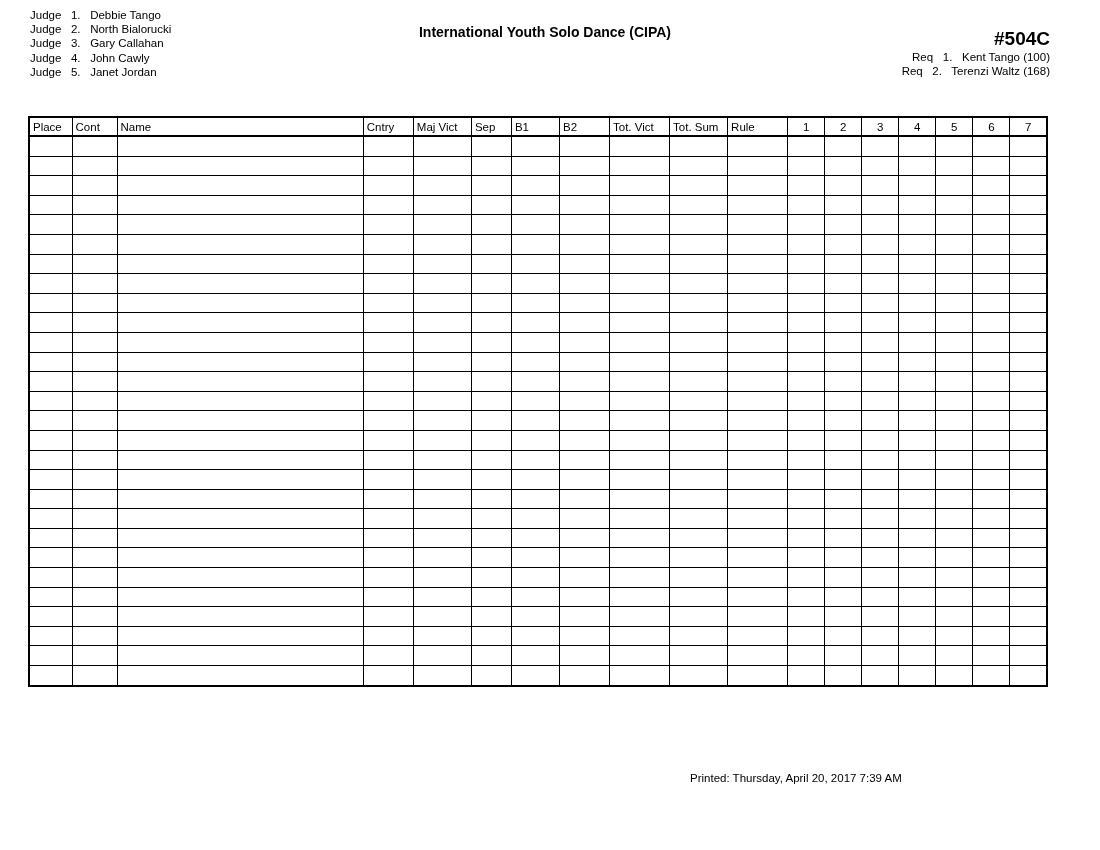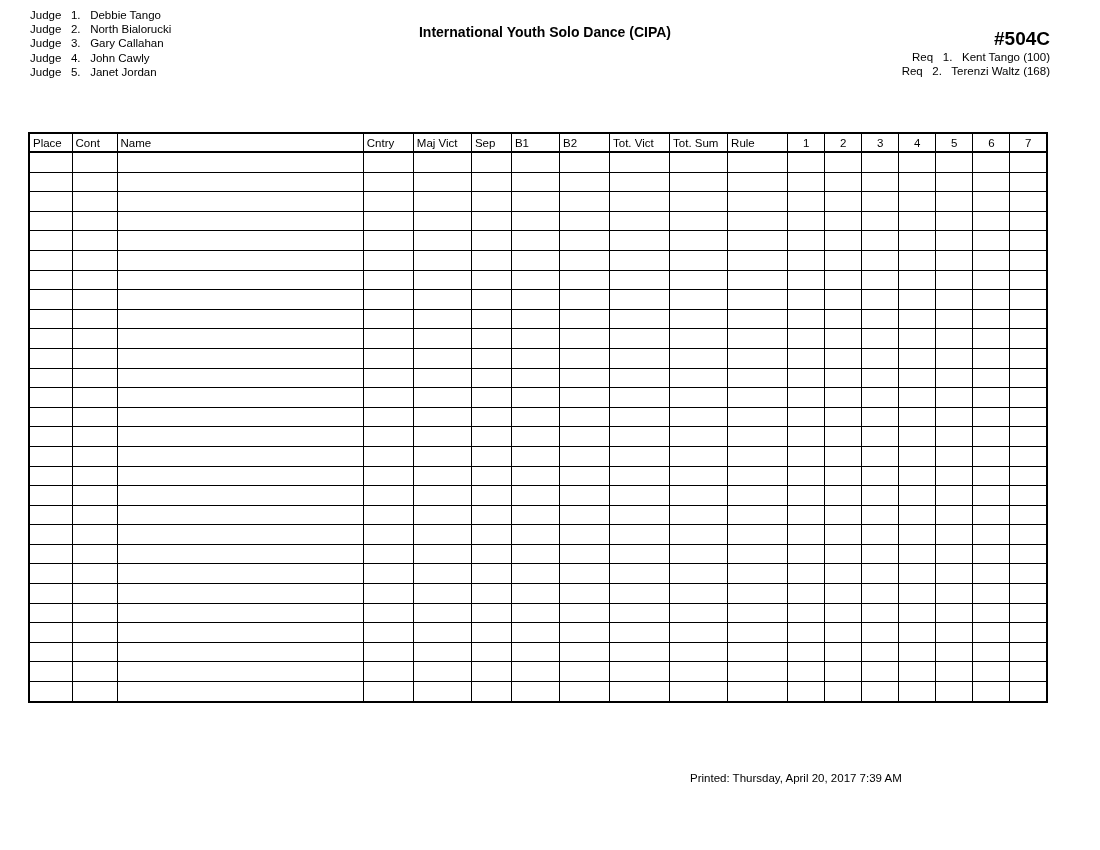--- a/index.html
+++ b/index.html
@@ -77,21 +77,21 @@
   .req-line {
     font-size: 11.5px;
     line-height: 14.2px;
     white-space: nowrap;
   }
 
   
   .results-table {
     position: absolute;
     left: 28px;
-    top: 132px;
+    top: 116px;
     width: 1020px;
     border-collapse: collapse;
     table-layout: fixed;
     font-size: 11.5px;
   }
   .results-table th,
   .results-table td {
     border: 1px solid #000000;
     height: 18.6px;
     padding: 0 0 0 3px;

